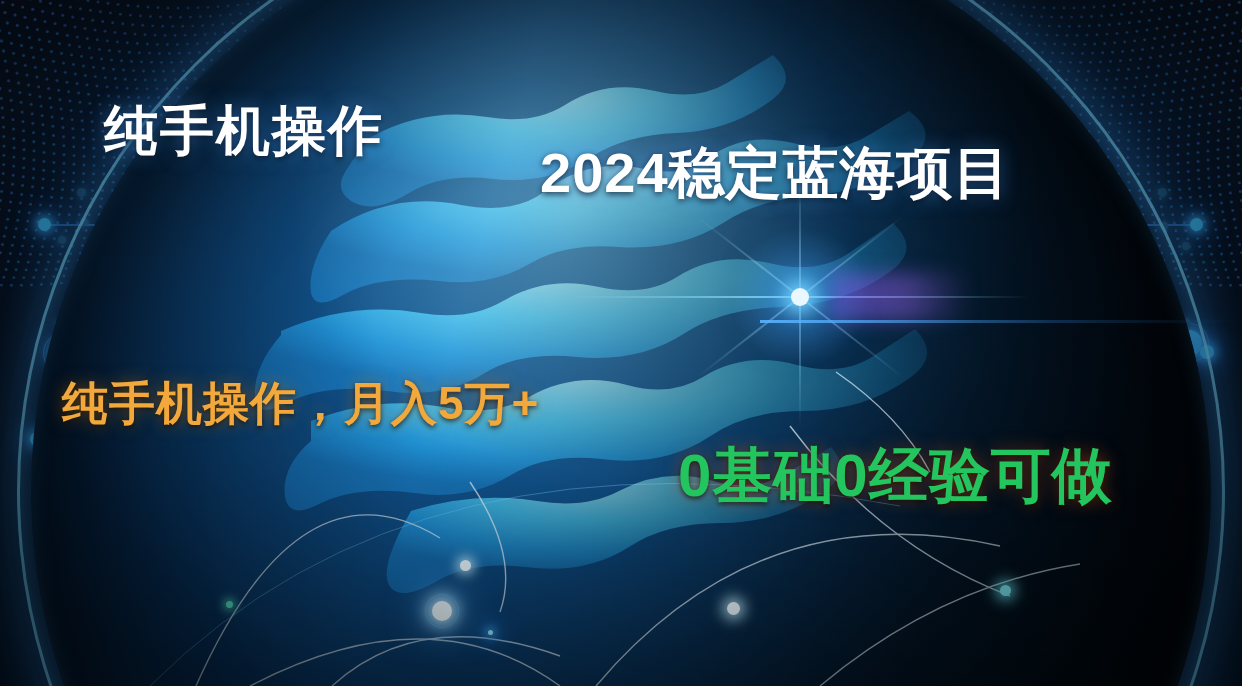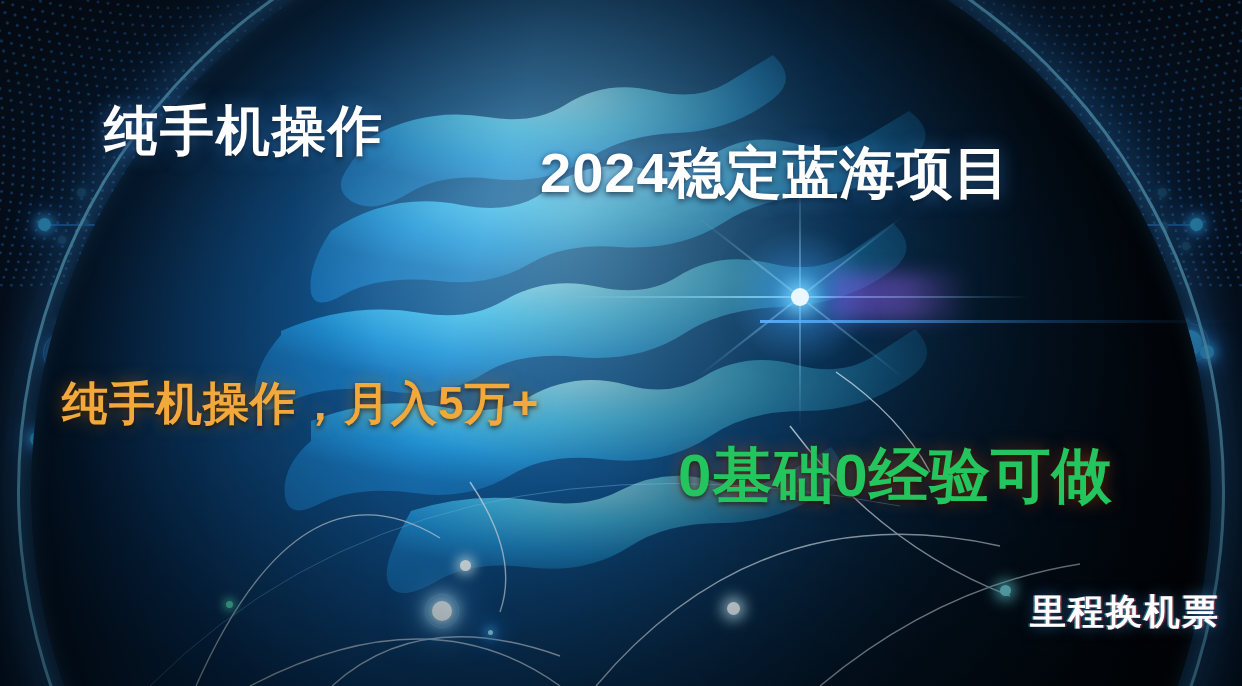--- a/index.html
+++ b/index.html
@@ -3143,15 +3143,14 @@
 
   <div class="txt t-white" id="line-pure">纯手机操作</div>
 
   <div class="txt t-white" id="line-year">2024稳定蓝海项目</div>
 
 
   <div class="txt" id="line-easy">纯手机操作，月入5万+</div>
 
   <div class="txt" id="line-zero">0基础0经验可做</div>
 
-  <div class="txt t-white" id="line-mileage">里程换机票</div>
 
 </div>
 
 </body></html>

